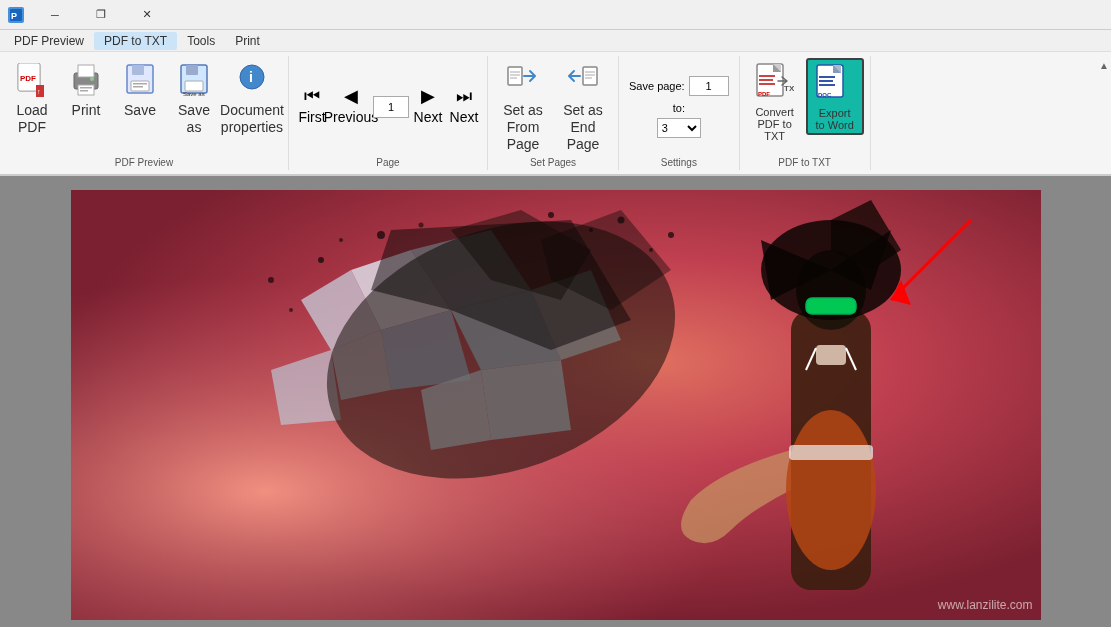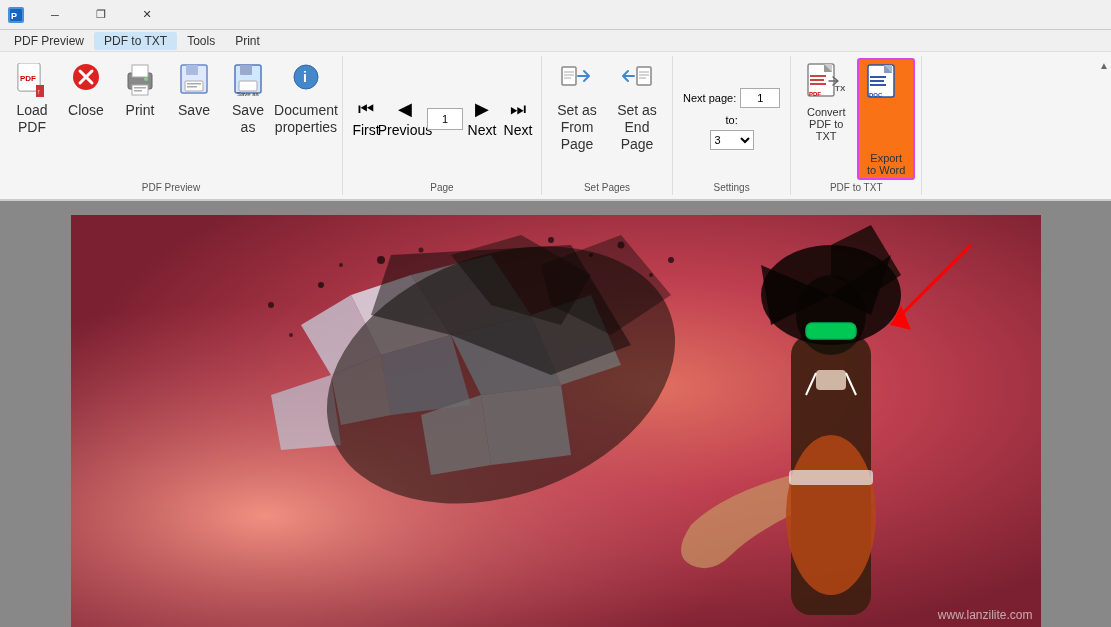--- a/index.html
+++ b/index.html
@@ -161,21 +161,21 @@
     
     .img-bg {
       width: 100%; height: 100%;
       background: linear-gradient(135deg, #e8b4a0 0%, #c8607a 20%, #d44060 35%, #b83050 50%, #c05060 65%, #e87060 80%, #f08070 100%);
       position: absolute; top:0; left:0;
     }
 
     
     .watermark {
       position: absolute;
-      bottom: 23px;
+      bottom: 8px;
       right: 8px;
       font-size: 12px;
       color: rgba(255,255,255,0.6);
       font-family: Arial;
     }
 
     
     .ribbon-btn-large {
       display: flex; flex-direction: column; align-items: center;
       width: 58px; min-height: 66px; padding: 4px 2px 2px;
@@ -220,30 +220,20 @@
             <rect x="2" y="0" width="22" height="28" rx="2" fill="#e8e8e8" stroke="#aaa" stroke-width="1"></rect>
             <rect x="2" y="0" width="22" height="28" rx="2" fill="white" stroke="#aaa" stroke-width="1"></rect>
             <text x="4" y="18" font-size="8" fill="#cc0000" font-weight="bold">PDF</text>
             <path d="M20 22 L28 22 L28 34 L20 34 Z" fill="#cc3333"></path>
             <text x="21" y="31" font-size="7" fill="white" font-weight="bold">↑</text>
           </svg>
         </div>
         <span class="btn-label">Load<br>PDF</span>
       </div>
 
-      <div class="ribbon-btn">
-        <div class="btn-icon icon-close">
-          <svg width="32" height="36" viewBox="0 0 32 36">
-            <circle cx="16" cy="14" r="13" fill="#dd2222"></circle>
-            <line x1="10" y1="8" x2="22" y2="20" stroke="white" stroke-width="3" stroke-linecap="round"></line>
-            <line x1="22" y1="8" x2="10" y2="20" stroke="white" stroke-width="3" stroke-linecap="round"></line>
-          </svg>
-        </div>
-        <span class="btn-label">Close</span>
-      </div>
 
       <div class="ribbon-btn">
         <div class="btn-icon">
           <svg width="32" height="36" viewBox="0 0 32 36">
             <rect x="4" y="10" width="24" height="16" rx="2" fill="#888" stroke="#666" stroke-width="1"></rect>
             <rect x="8" y="2" width="16" height="12" fill="white" stroke="#aaa" stroke-width="1"></rect>
             <rect x="8" y="22" width="16" height="10" fill="white" stroke="#aaa" stroke-width="1"></rect>
             <rect x="10" y="24" width="12" height="1.5" fill="#aaa"></rect>
             <rect x="10" y="27" width="8" height="1.5" fill="#aaa"></rect>
             <circle cx="22" cy="16" r="2" fill="#88cc88"></circle>
@@ -349,21 +339,21 @@
         <span class="btn-label">Set as<br>End Page</span>
       </div>
 
     </div>
     <span class="ribbon-group-label">Set Pages</span>
   </div>
 
   <div class="ribbon-group" style="min-width:100px;">
     <div style="flex:1; display:flex; flex-direction:column; justify-content:center; padding:8px 4px;">
       <div class="settings-row">
-        <span>Next page:</span>
+        <span>Save page:</span>
         <input class="settings-input" type="text" value="1" style="">
       </div>
       <div class="settings-row" style="margin-top:6px;flex-direction:column;">
         <span>to:</span>
         <select class="settings-dropdown">
           <option>1</option>
           <option>2</option>
           <option selected="">3</option>
         </select>
       </div>
@@ -384,21 +374,21 @@
             <rect x="3" y="16" width="14" height="2" fill="#cc4444"></rect>
             <rect x="3" y="20" width="16" height="2" fill="#cc4444"></rect>
             <text x="2" y="33" font-size="6" fill="#cc0000" font-weight="bold">PDF</text>
             <text x="28" y="28" font-size="8" fill="#555" font-weight="bold">TXT</text>
             <path d="M22 18 L30 18 M26 14 L31 18 L26 22" fill="none" stroke="#666" stroke-width="1.5" stroke-linecap="round" stroke-linejoin="round"></path>
           </svg>
         </div>
         <span class="btn-label">Convert<br>PDF to TXT</span>
       </div>
 
-      <div class="ribbon-btn-large" style="border: 2px solid #d946ef; background: #f97316; gap: 45px;">
+      <div class="ribbon-btn-large" style="border: 2px solid #404040; background: #14b8a6;">
         <div class="btn-icon">
           <svg width="38" height="40" viewBox="0 0 38 40">
             <rect x="1" y="1" width="26" height="32" rx="2" fill="white" stroke="#2255aa" stroke-width="1.5"></rect>
             <path d="M17 1 L25 1 L25 9 L17 9 Z" fill="#aabbd0"></path>
             <path d="M17 1 L25 9 L17 9 Z" fill="#8899bb"></path>
             <rect x="3" y="12" width="16" height="2" fill="#3355aa"></rect>
             <rect x="3" y="16" width="14" height="2" fill="#3355aa"></rect>
             <rect x="3" y="20" width="16" height="2" fill="#3355aa"></rect>
             <text x="2" y="33" font-size="6" fill="#2244aa" font-weight="bold">DOC</text>
           </svg>

